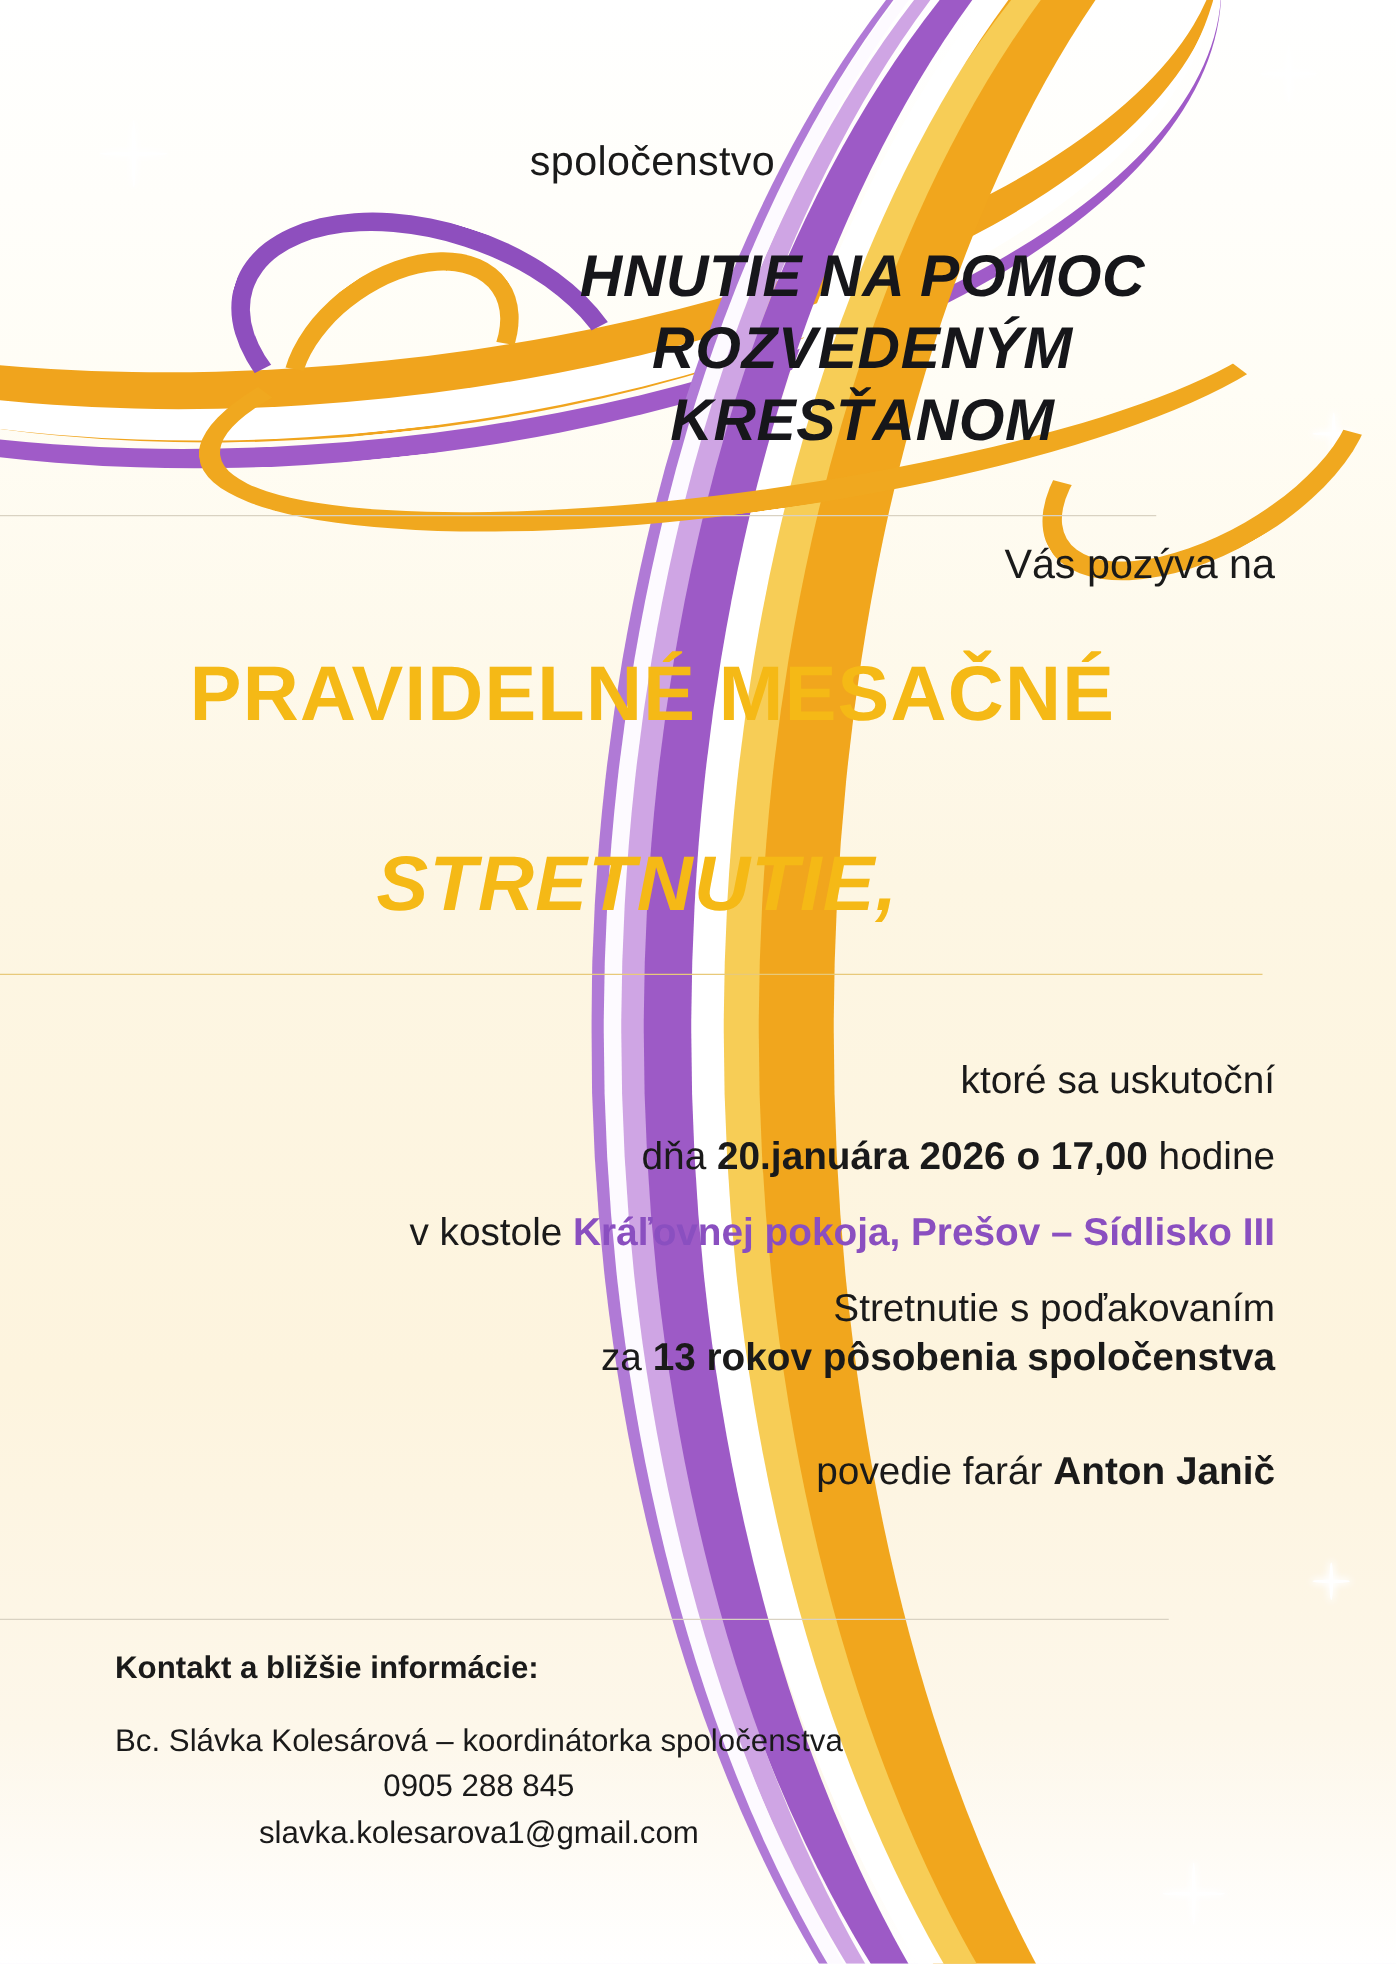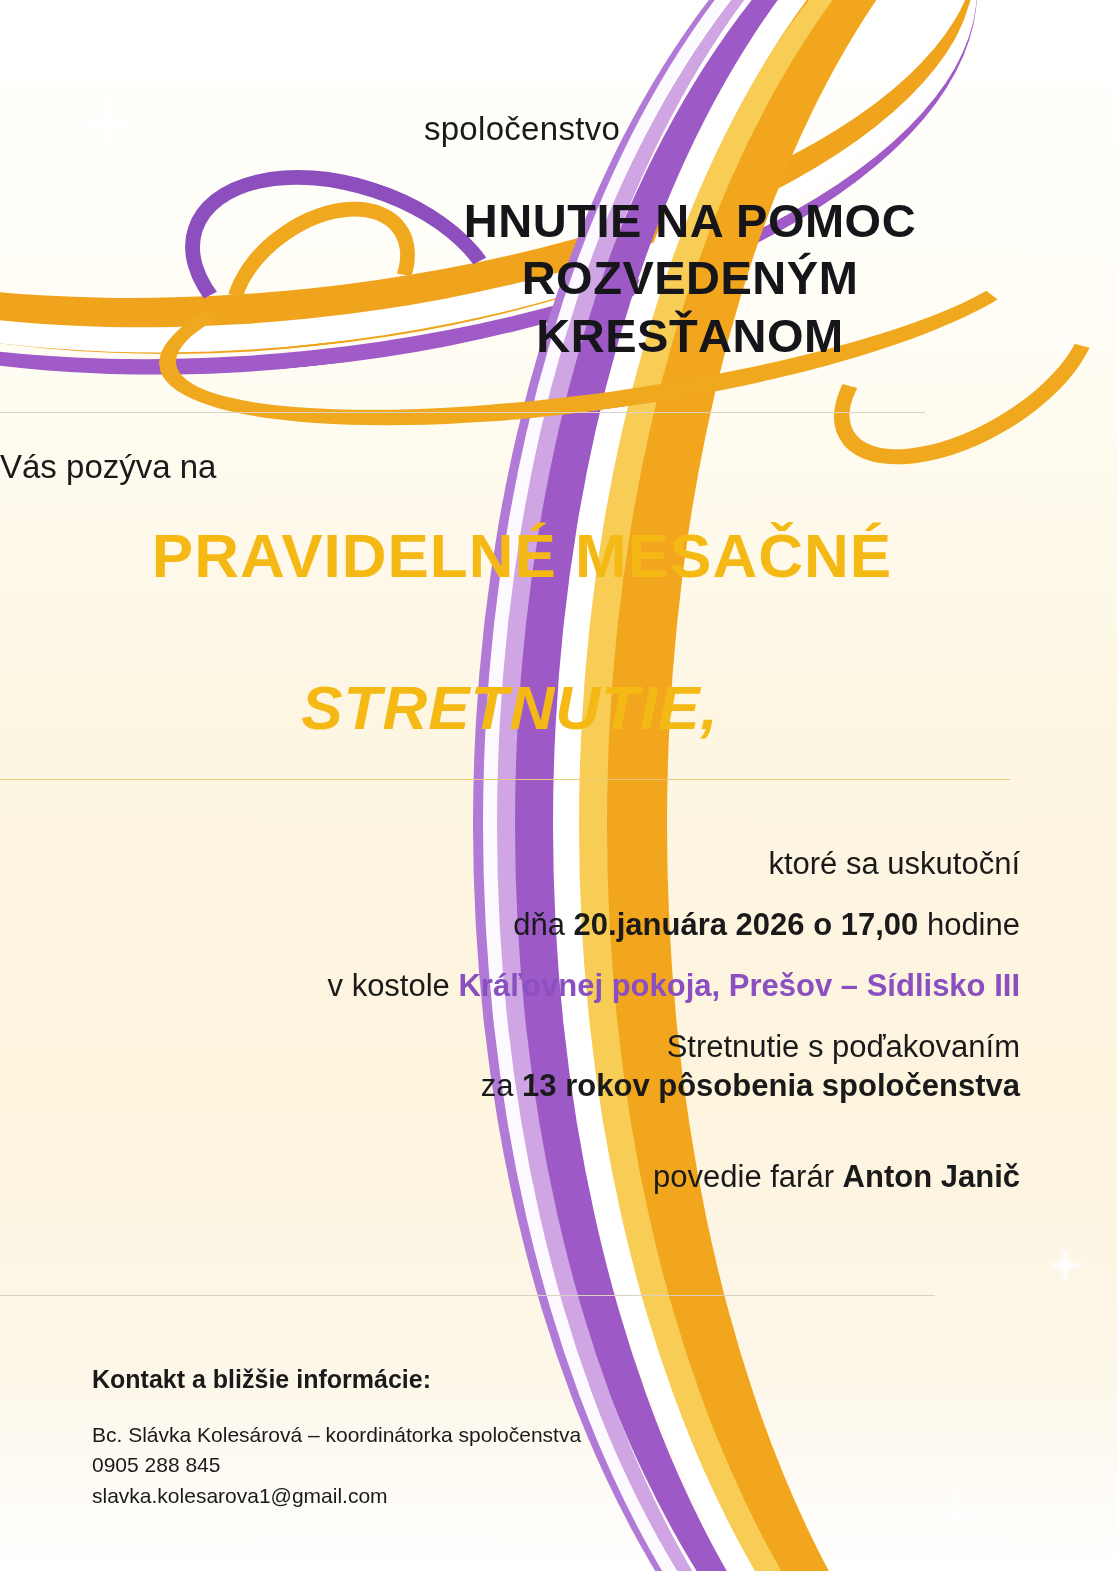--- a/index.html
+++ b/index.html
@@ -128,20 +128,21 @@
     position: absolute;
     left: 250px;
     top: 22px;
     width: 640px;
     text-align: center;
     font-weight: bold;
     font-size: 47px;
     line-height: 1.22;
     color: #16161a;
     letter-spacing: 0.5px;
+    font-style: italic;
   }
   .swirl {
     position: absolute;
     border-radius: 50%;
   }
   .swirl-gold-outer {
     left: 35px; top: 30px;
     width: 860px; height: 175px;
     border: 17px solid #f0a81f;
     border-top-color: transparent;
@@ -177,23 +178,23 @@
     position: absolute;
     height: 1px;
     background: #d9d2c2;
   }
   .hr-top { top: 412px; left: 0; width: 925px; }
   .hr-mid { top: 779px; left: 0; width: 1010px; background: #e8c97a; }
   .hr-bot { top: 1295px; left: 0; width: 935px; }
 
   .invite {
     position: absolute;
-    top: 448px; left: 0;
+    top: 432px; left: 0;
     width: 1020px;
-    text-align: left;
+    text-align: right;
     font-size: 33px;
     color: #1a1a1a;
   }
 
   .headline {
     position: absolute;
     left: 0;
     width: 1020px;
     text-align: center;
     color: #f5b916;
@@ -219,30 +220,30 @@
   .body-block b { font-weight: bold; }
   .purple { color: #8a4fc0; font-weight: bold; }
 
   .gap-lg { height: 30px; }
 
   .contact {
     position: absolute;
     top: 1320px;
     left: 92px;
     color: #1a1a1a;
-    margin-top: 45px;
   }
   .contact-title {
     font-size: 25px;
     font-weight: bold;
     margin-bottom: 26px;
   }
   .contact-line {
-    font-size: 21px;
+    font-size: 25px;
     line-height: 1.45;
+    text-align: center;
   }
 </style>
 </head>
 <body>
 
 <div id="poster">
 
   <div class="deco top-arc top-arc-orange"></div>
   <div class="deco top-arc top-arc-white"></div>
   <div class="deco top-arc top-arc-purple"></div>

